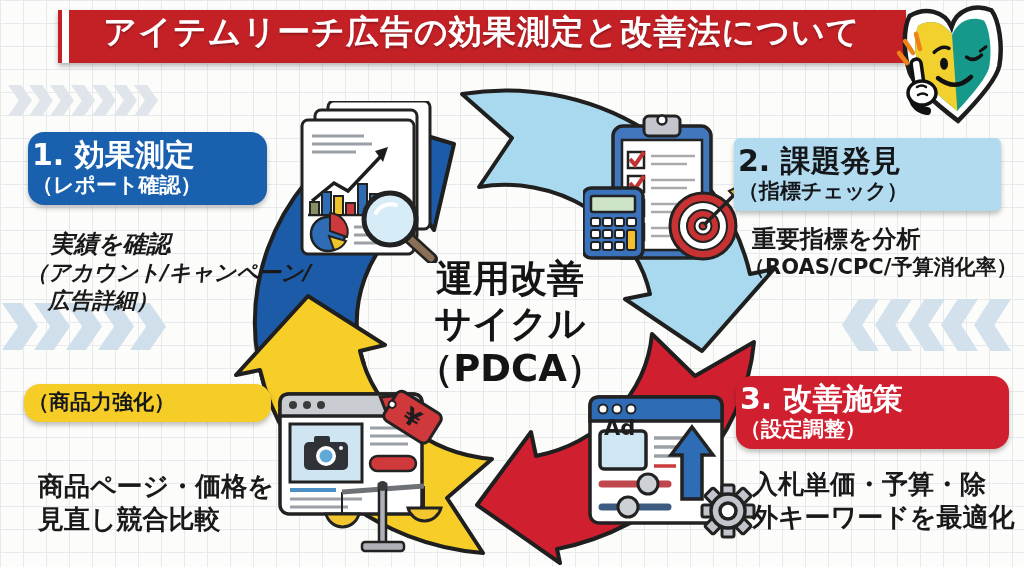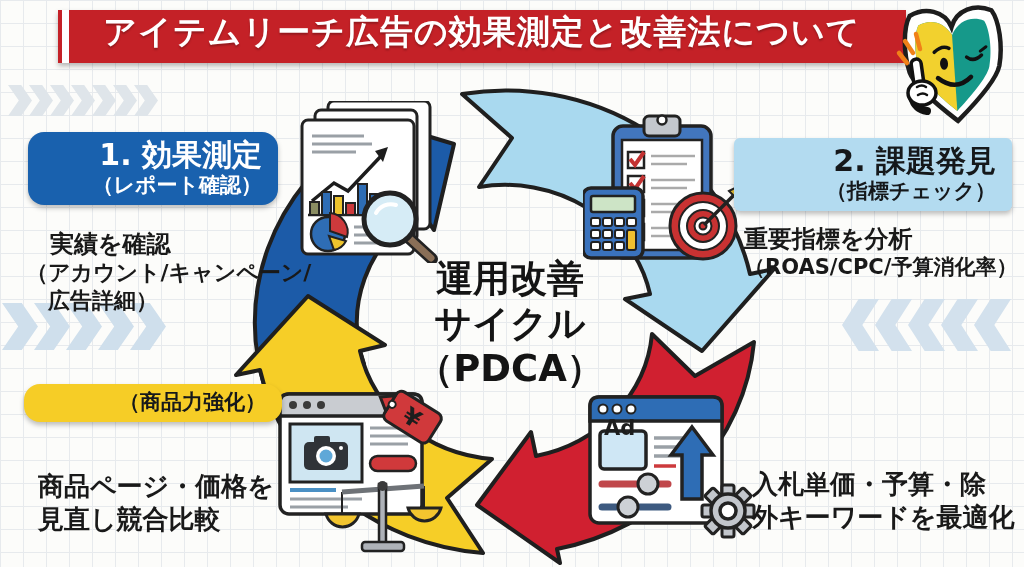--- a/index.html
+++ b/index.html
@@ -30,36 +30,36 @@
   #arrows path{stroke:#1f1f1f;stroke-width:4;stroke-linejoin:round;}
   
   .icon{position:absolute;z-index:3;}
   .ic-report {left:292px;top:101px;width:160px;height:162px;}
   .ic-clip   {left:583px;top:112px;width:156px;height:152px;}
   .ic-ad     {left:588px;top:391px;width:168px;height:154px;}
   .ic-prod   {left:278px;top:386px;width:186px;height:178px;}
   .ad-overlay{position:absolute;left:604px;top:416px;width:46px;text-align:left;z-index:4;
     font-size:21px;font-weight:bold;color:#1d1d1d;}
   
-  .step-box{position:absolute;z-index:4;border-radius:16px;text-align:right;
-    padding:6px 16px 8px 4px;box-shadow:0 3px 5px rgba(0,0,0,.25);}
+  .step-box{position:absolute;z-index:4;border-radius:16px;text-align:left;
+    padding:6px 5px 8px 4px;box-shadow:0 3px 5px rgba(0,0,0,.25);}
   .step-line1{font-size:30px;font-weight:bold;line-height:1.15;}
   .step-line2{font-size:21px;font-weight:bold;line-height:1.15;}
   .box1{left:28px; top:132px;width:230px;background:#1961ae;color:#fff;}
   .box2{left:734px;top:138px;width:258px;background:#b3dbf0;color:#15181b;border-radius:6px;}
   .box3{left:736px;top:376px;width:264px;background:#d02030;color:#fff;}
   .box4{left:24px; top:384px;width:238px;background:#f6cd26;color:#15181b;}
   
   .desc{position:absolute;z-index:4;color:#191919;font-weight:bold;line-height:1.25;}
-  .desc1{left:26px;top:229px;font-size:24px;}
+  .desc1{left:26px;top:229px;font-size:24px;font-style:italic;}
   .desc1 .l1{margin-left:24px;}
   .desc1 .l2{font-size:22px;}
   .desc1 .l3{font-size:22px;margin-left:22px;}
   .desc2{left:744px;top:224px;font-size:24px;}
-  .desc2 .l1{margin-left:0;}
+  .desc2 .l1{margin-left:8px;}
   .desc2 .l2{font-size:21px;}
   .desc3{left:752px;top:468px;font-size:26px;}
   .desc4{left:38px;top:470px;font-size:26px;}
   
   .center-label{position:absolute;left:400px;top:256px;width:220px;z-index:4;text-align:center;
     font-size:37px;font-weight:800;color:#141414;line-height:1.22;}
   
   .char{position:absolute;left:891px;top:1px;width:130px;height:128px;z-index:6;}
 </style>
 </head>
@@ -252,20 +252,24 @@
   </div>
 
   <div class="step-box box1">
     <div class="step-line1">1. 効果測定</div>
     <div class="step-line2">（レポート確認）</div>
   </div>
   <div class="step-box box2">
     <div class="step-line1">2. 課題発見</div>
     <div class="step-line2">（指標チェック）</div>
   </div>
+  <div class="step-box box3">
+    <div class="step-line1">3. 改善施策</div>
+    <div class="step-line2">（設定調整）</div>
+  </div>
   <div class="step-box box4">
     <div class="step-line2">（商品力強化）</div>
   </div>
 
   <div class="desc desc1">
     <div class="l1">実績を確認</div>
     <div class="l2">（アカウント/キャンペーン/</div>
     <div class="l3">広告詳細）</div>
   </div>
   <div class="desc desc2">

